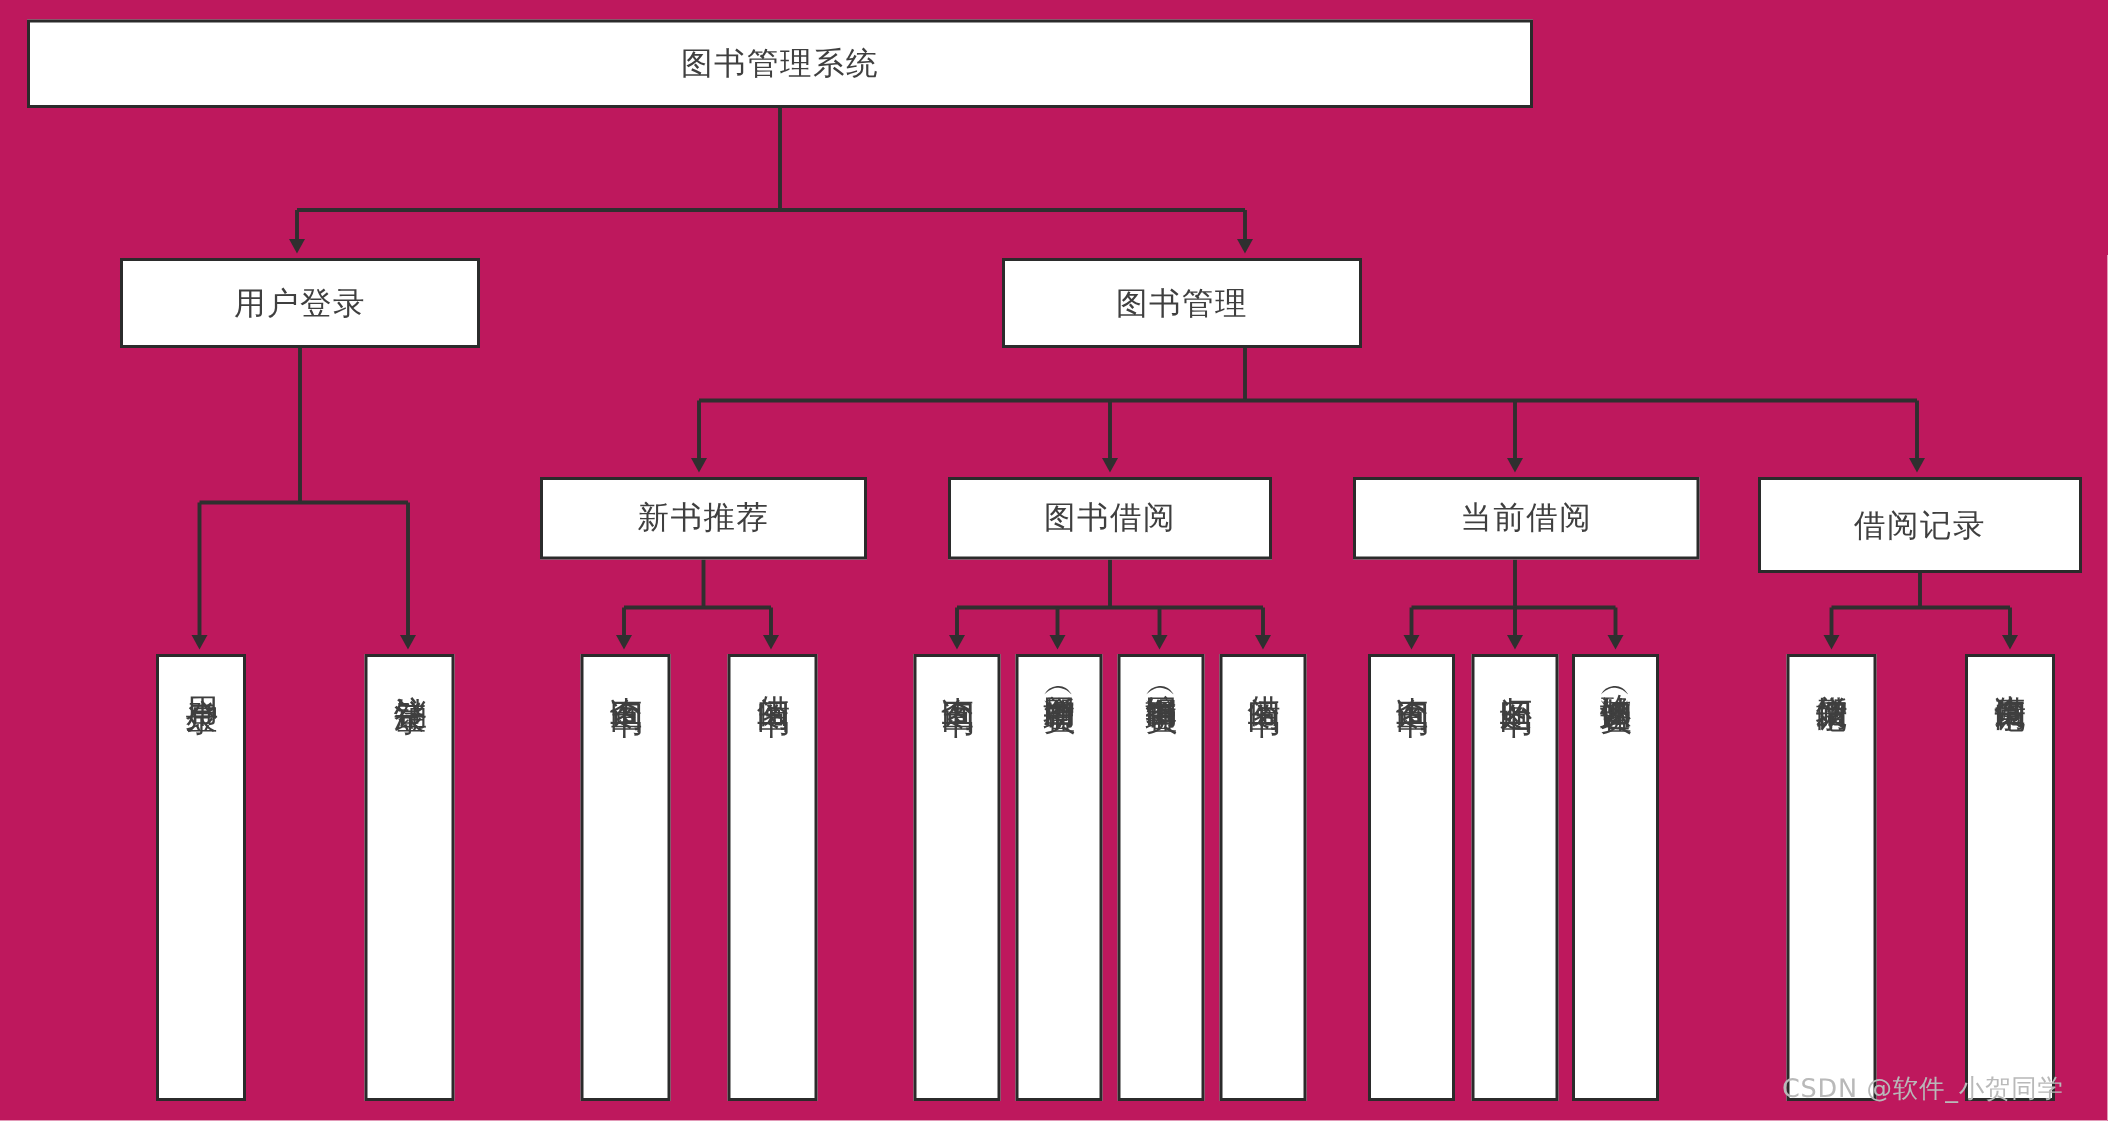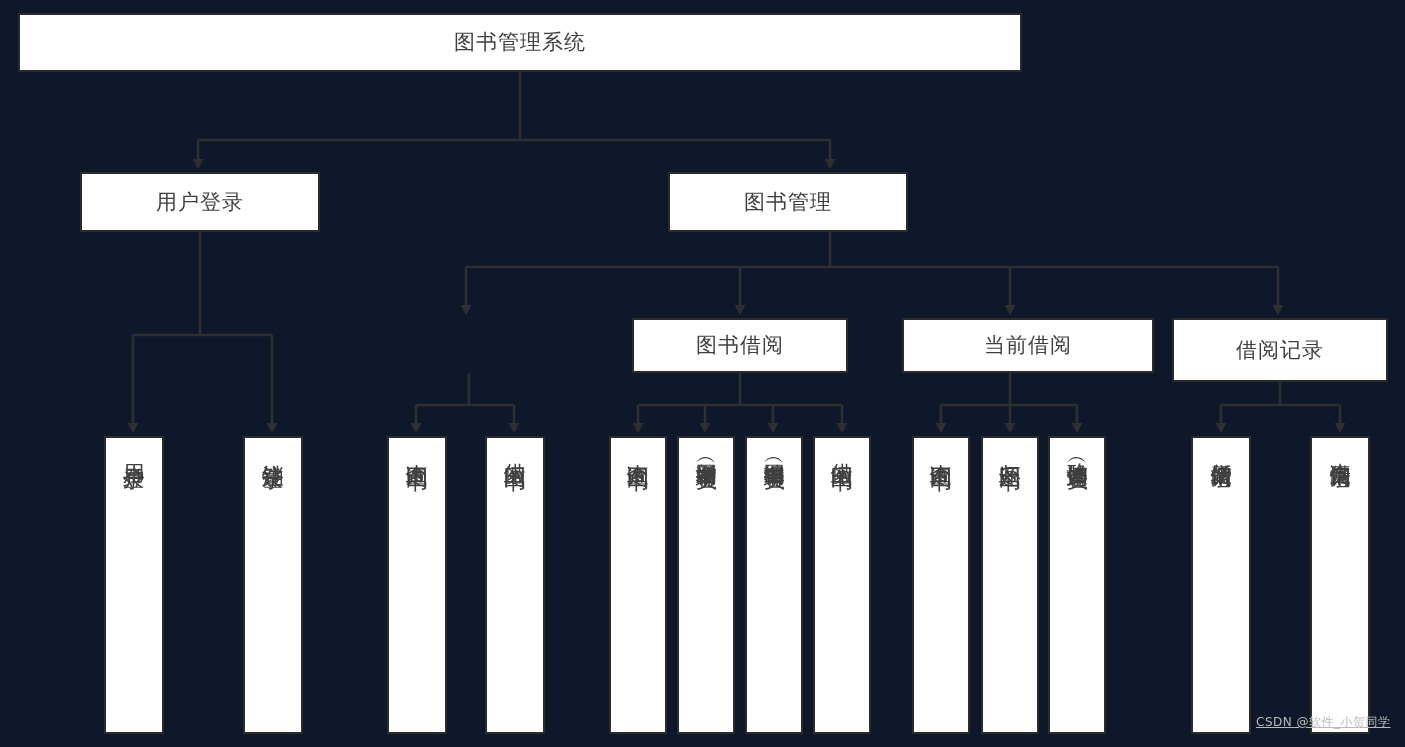--- a/index.html
+++ b/index.html
@@ -4,21 +4,21 @@
 <style>
   html,body{margin:0;padding:0;background:#ffffff;}
   body{
     font-family:"DejaVu Sans","Liberation Sans",sans-serif;
     -webkit-font-smoothing:antialiased;
   }
   #canvas{
     position:relative;
     width:1405px;
     height:747px;
-    background:#0f172a;
+    background:#be185d;
     overflow:hidden;
   }
   svg#wires{
     position:absolute;
     left:0; top:0;
     width:1405px; height:747px;
     pointer-events:none;
   }
   .node{
     position:absolute;
@@ -48,28 +48,27 @@
     text-orientation:upright;
     font-size:22px;
     line-height:1.06;
     letter-spacing:2px;
     white-space:nowrap;
     text-align:center;
   }
   .leaf.tall .cap{ font-size:21px; letter-spacing:1px; }
   .watermark{
     position:absolute;
-    left:1256px;
+    left:1188px;
     top:714px;
-    font-size:12px;
+    font-size:17px;
     color:#b9b9b9;
     white-space:nowrap;
     letter-spacing:0.5px;
     pointer-events:none;
-    text-decoration:underline;
   }
 </style>
 </head>
 <body>
 
 <div id="canvas">
 
   <svg id="wires" viewBox="0 0 1405 747" xmlns="http://www.w3.org/2000/svg">
     <defs>
       <marker id="arrow" markerWidth="10" markerHeight="11" refX="1" refY="5.5" orient="auto" markerUnits="userSpaceOnUse">
@@ -125,26 +124,29 @@
   </div>
 
   <div class="node" style="left:80px; top:172px; width:240px; height:60px;">
     <span class="cap">用户登录</span>
   </div>
 
   <div class="node" style="left:668px; top:172px; width:240px; height:60px;">
     <span class="cap">图书管理</span>
   </div>
 
+  <div class="node" style="left:360px; top:318px; width:218px; height:55px;">
+    <span class="cap">新书推荐</span>
+  </div>
 
   <div class="node" style="left:632px; top:318px; width:216px; height:55px;">
     <span class="cap">图书借阅</span>
   </div>
 
-  <div class="node" style="left:902px; top:318px; width:252px; height:55px;">
+  <div class="node" style="left:902px; top:318px; width:231px; height:55px;">
     <span class="cap">当前借阅</span>
   </div>
 
   <div class="node" style="left:1172px; top:318px; width:216px; height:64px;">
     <span class="cap">借阅记录</span>
   </div>
 
   <div class="node leaf" style="left:104px; top:436px; width:60px; height:298px;">
     <span class="cap">用户登录</span>
   </div>

